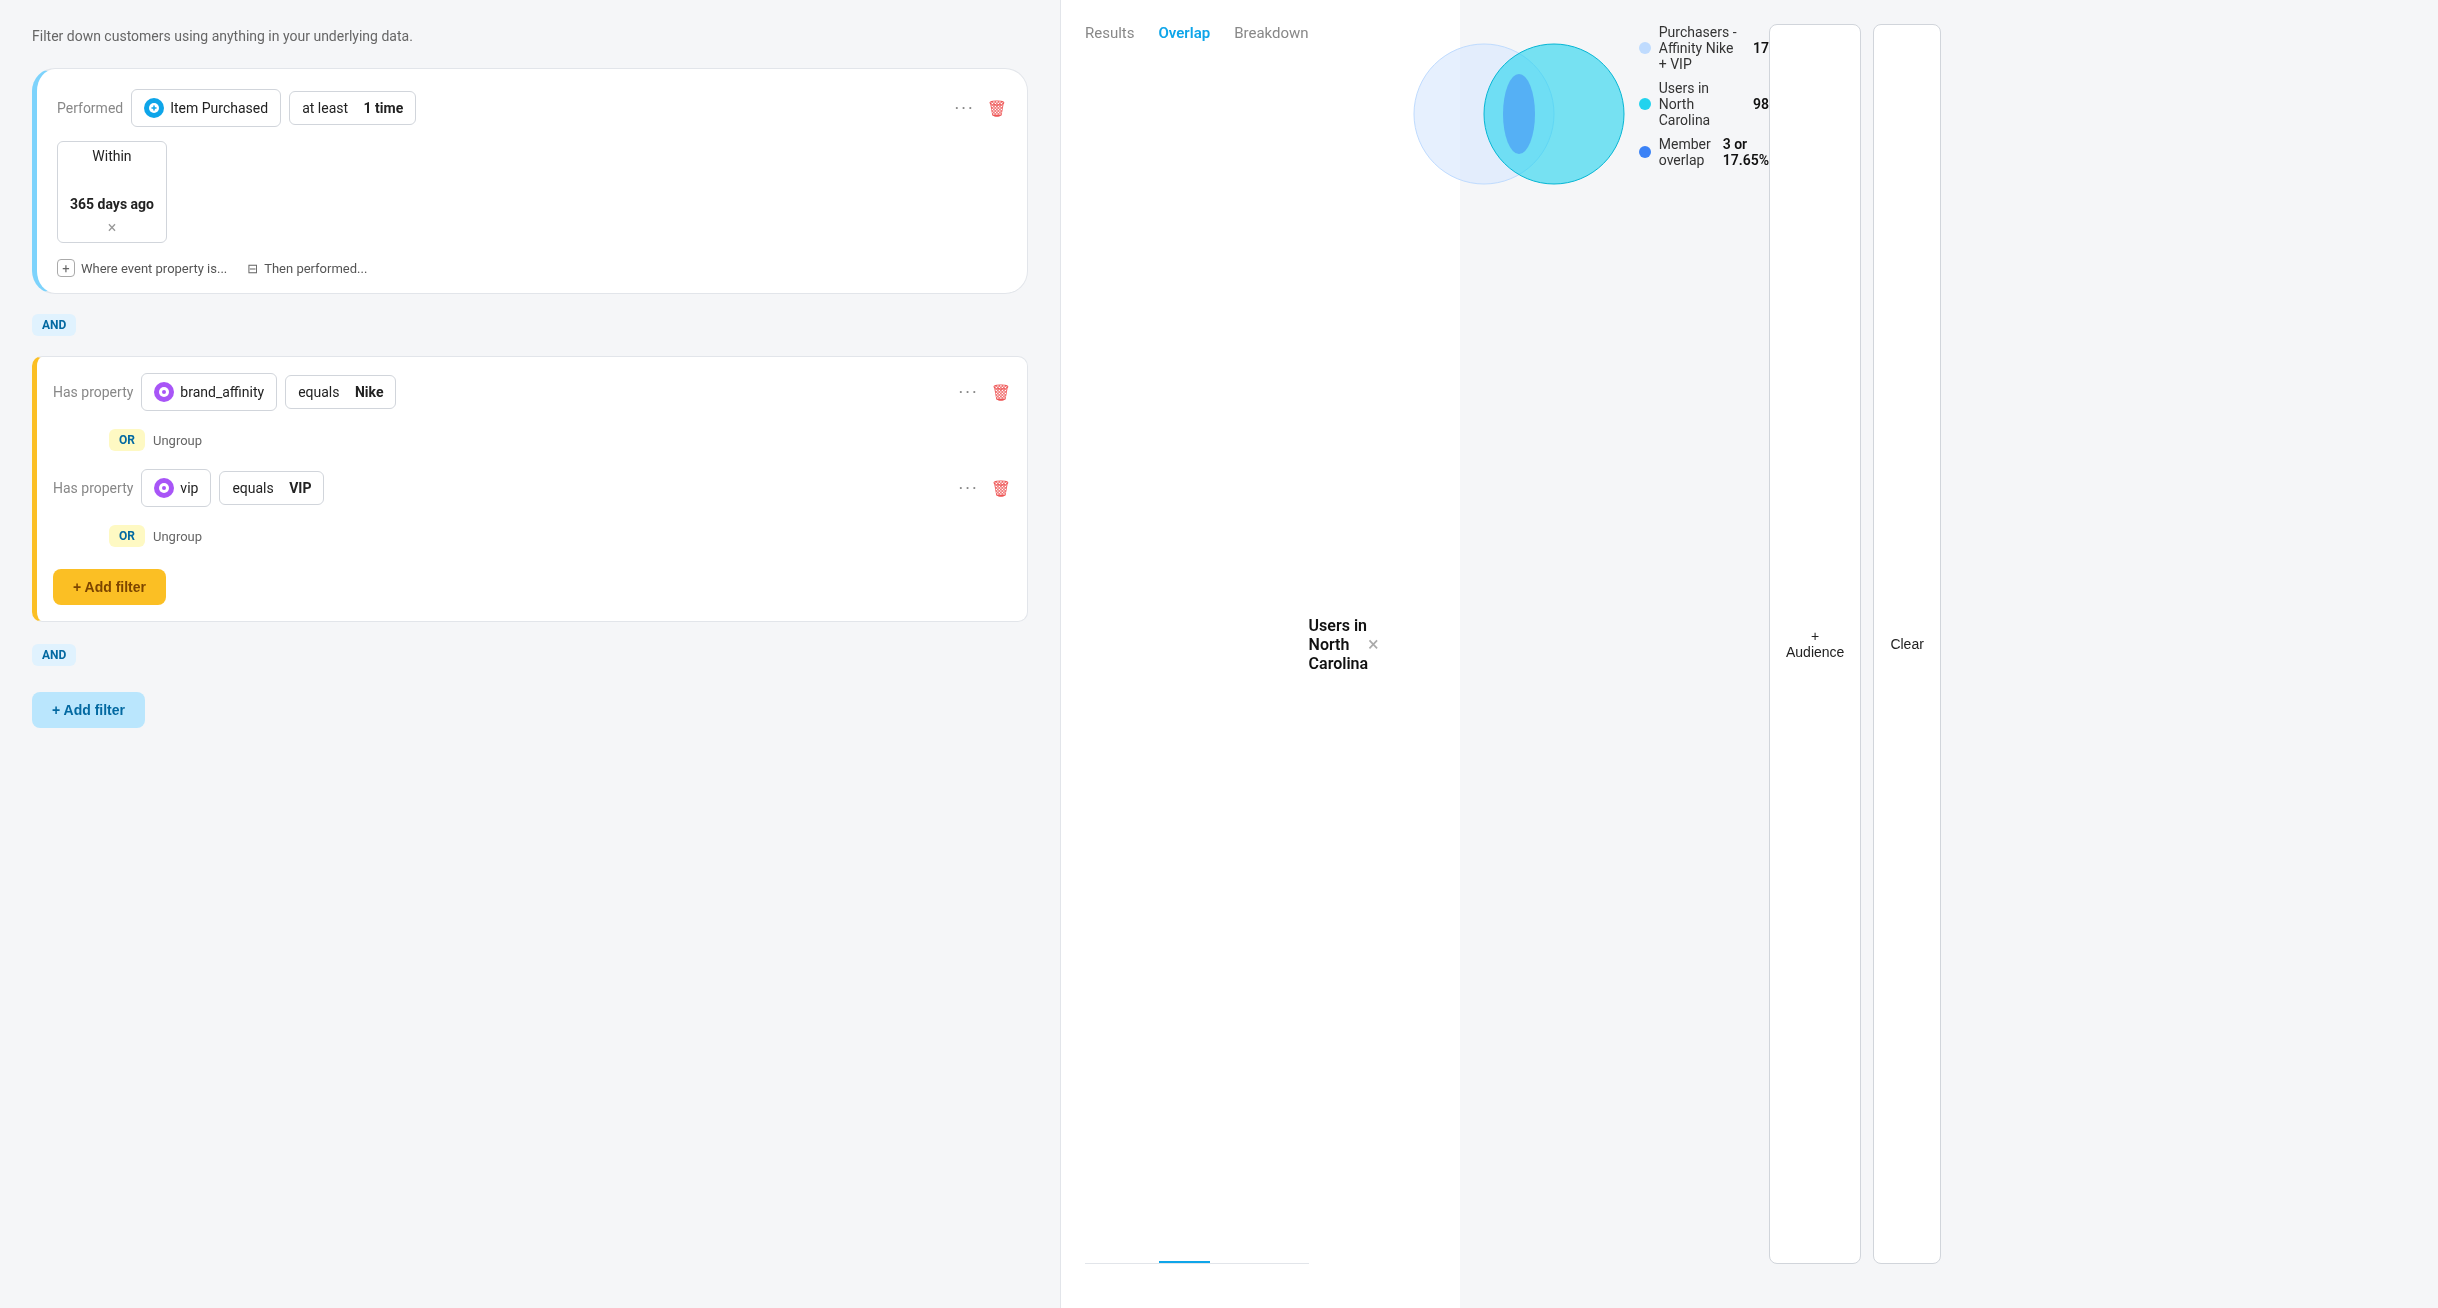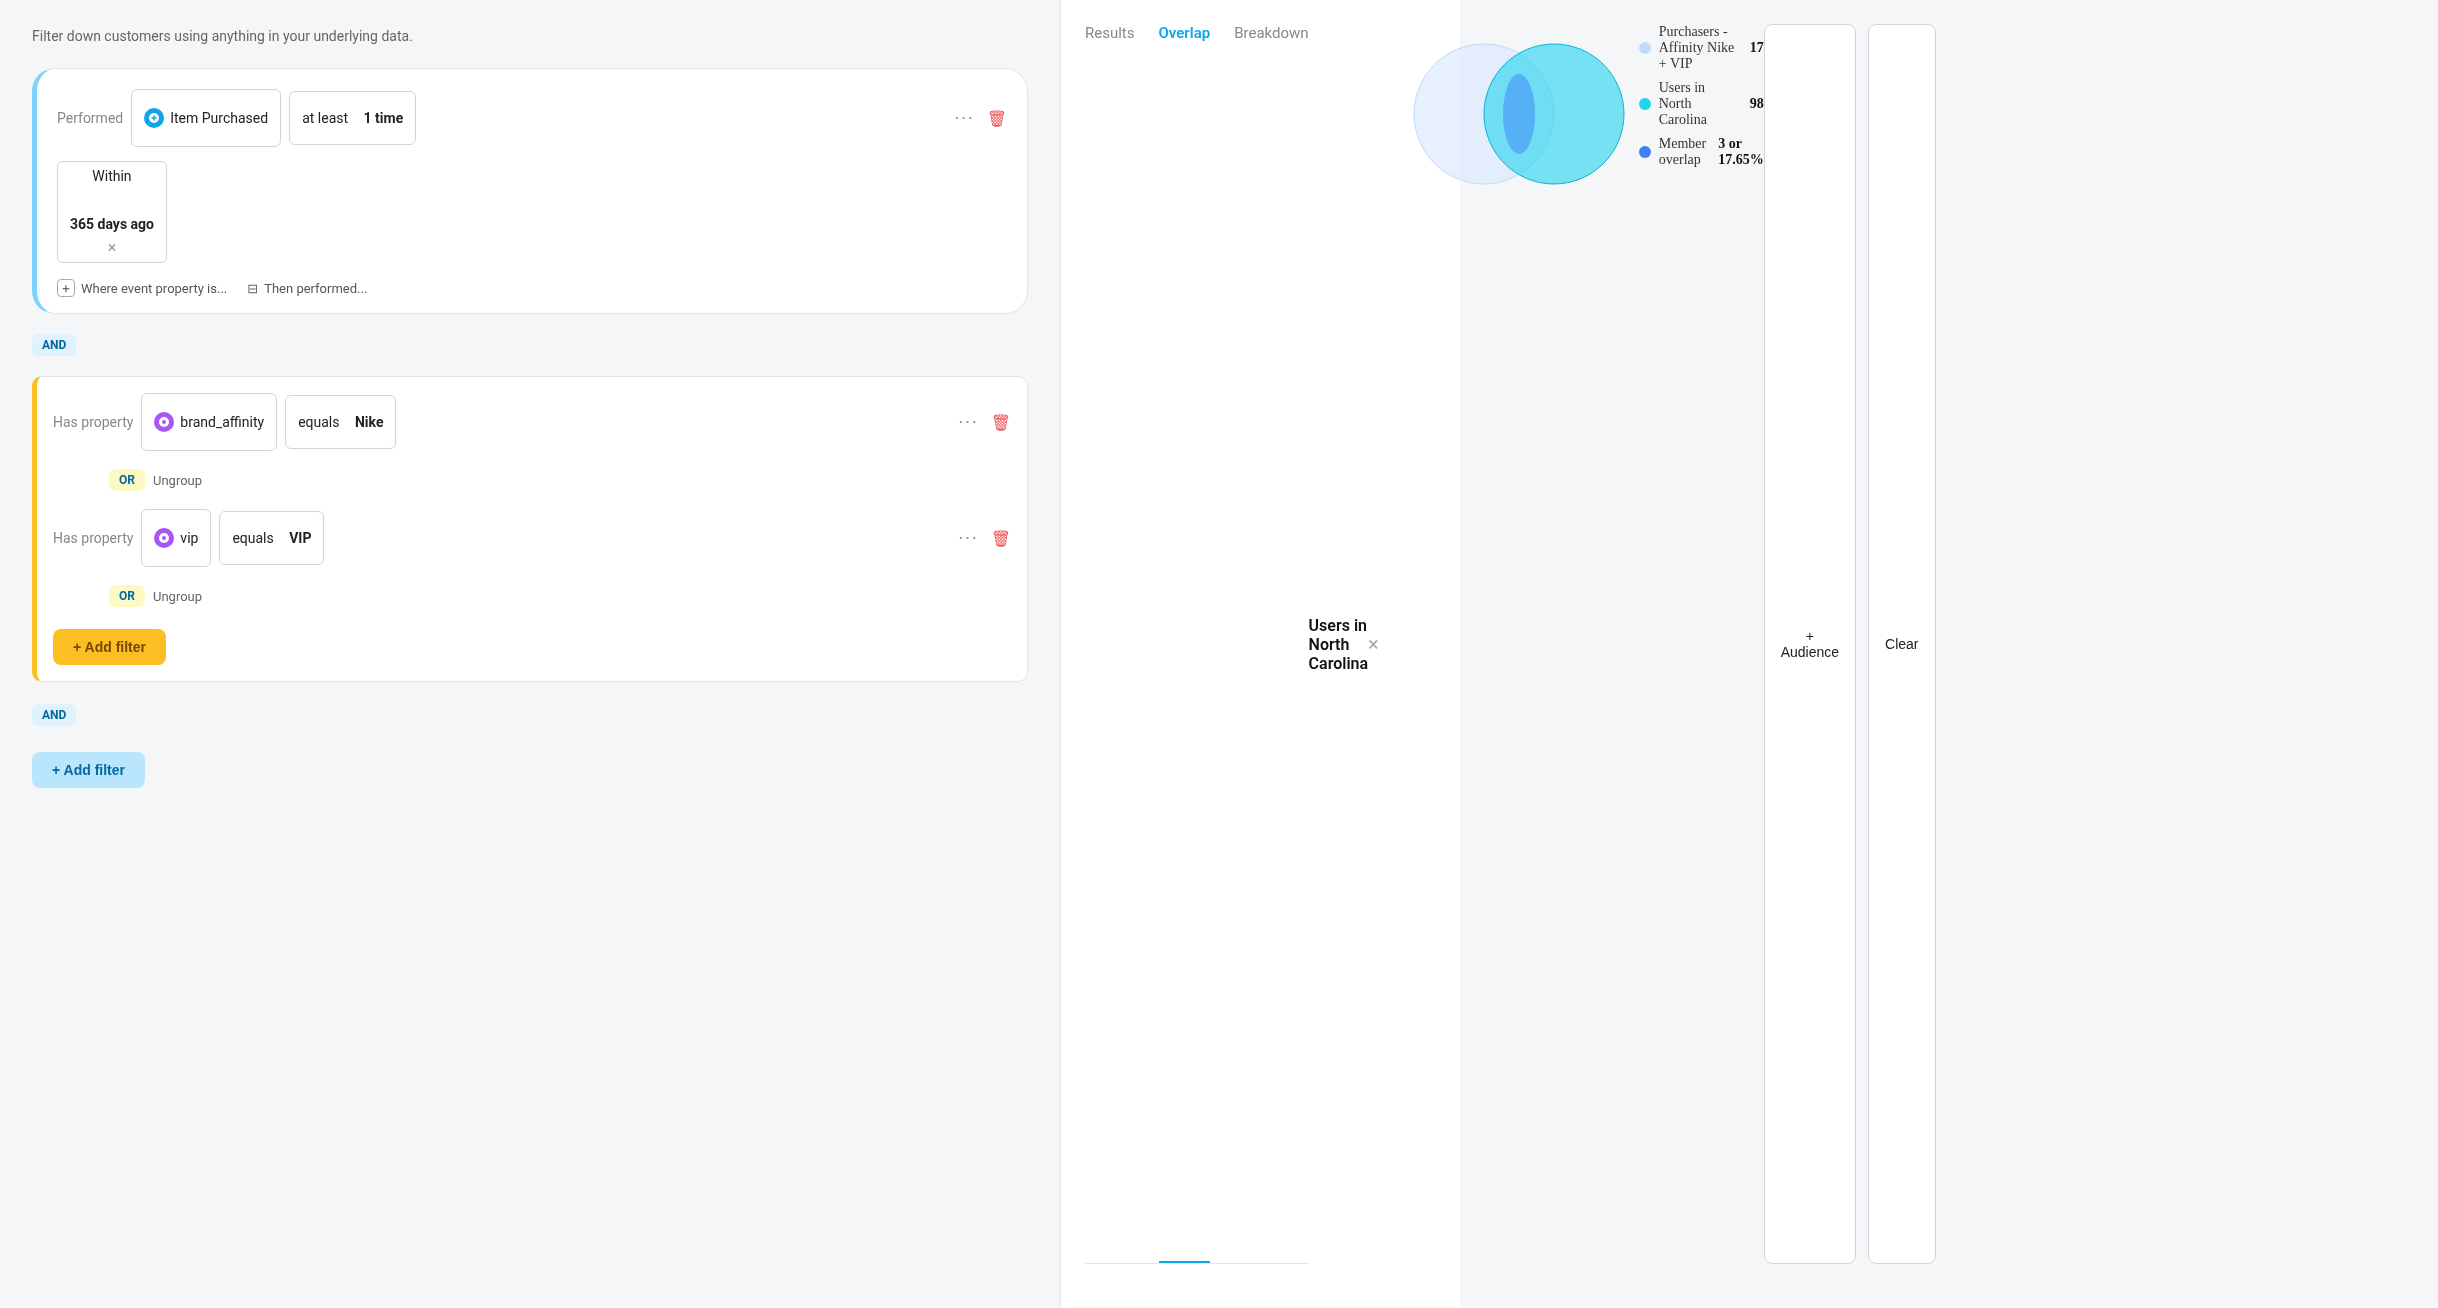--- a/index.html
+++ b/index.html
@@ -53,21 +53,21 @@
 
     .filter-label {
       color: #888;
       font-size: 14px;
     }
 
     .filter-chip {
       display: flex;
       align-items: center;
       gap: 6px;
-      padding: 18px 12px;
+      padding: 8px 12px;
       border: 1.5px solid #d1d5db;
       border-radius: 6px;
       font-size: 14px;
       color: #222;
       background: #fff;
     }
 
     .filter-chip .chip-icon {
       width: 20px;
       height: 20px;
@@ -287,21 +287,20 @@
       margin-bottom: 24px;
     }
 
     .legend-item {
       display: flex;
       align-items: center;
       gap: 8px;
       font-size: 14px;
       color: #333;
       margin-bottom: 8px;
-      font-family: Liberation Serif, serif;
     }
 
     .legend-dot {
       width: 12px;
       height: 12px;
       border-radius: 50%;
       flex-shrink: 0;
     }
 
     .legend-count {

